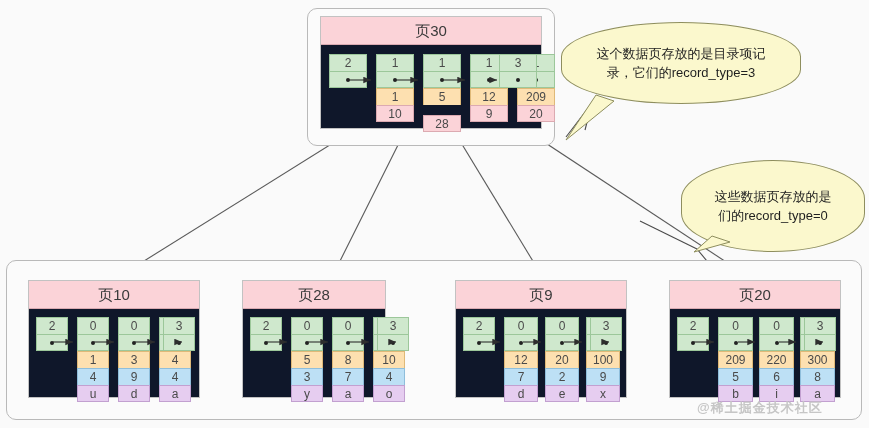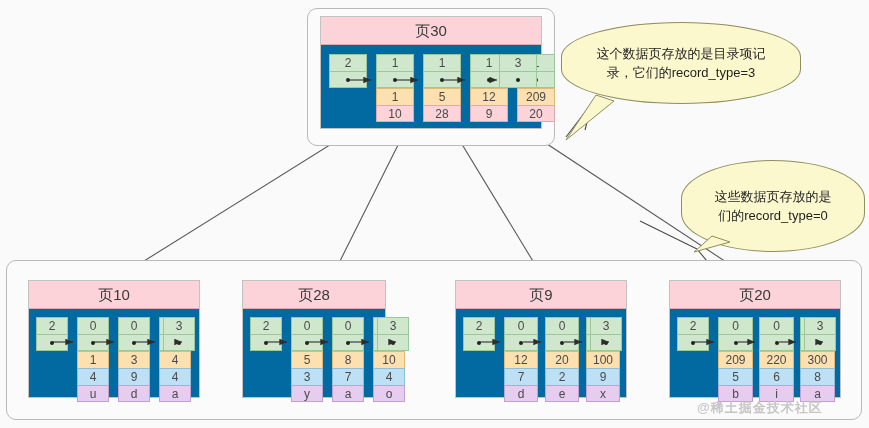--- a/index.html
+++ b/index.html
@@ -17,21 +17,21 @@
     position:absolute;
     background:#fbfbfb;
     border:1px solid #b9b9b9;
     border-radius:10px;
     box-sizing:border-box;
   }
 
   
   .page{
     position:absolute;
-    background:#0369a1;
+    background:#0f172a;
     border:1px solid #c2c2c2;
     box-sizing:border-box;
   }
   .page-title{
     background:#fbd3d8;
     border-bottom:1px solid #d9aab1;
     color:#3a3a3a;
     font-size:15px;
     text-align:center;
     line-height:28px;
@@ -163,21 +163,21 @@
         <div class="cell orange">1</div>
         <div class="cell purple" style="background:#fbd3d8;border-color:#dcaab1;">10</div>
       </div>
 
       <div class="rec" style="left:102px;top:9px;">
         <div class="cell green">1</div>
         <div class="cell ptr">
             <span class="dot"></span>
           </div>
         <div class="cell orange">5</div>
-        <div class="cell purple" style="background:#fbd3d8;border-color:#dcaab1;">28</div>
+        <div class="cell purple" style="background:#fbd3d8;border-color:#dcaab1;margin-top:10px;">28</div>
       </div>
 
       <div class="rec" style="left:149px;top:9px;">
         <div class="cell green">1</div>
         <div class="cell ptr">
             <span class="dot"></span>
           </div>
         <div class="cell orange">12</div>
         <div class="cell purple" style="background:#fbd3d8;border-color:#dcaab1;">9</div>
       </div>

